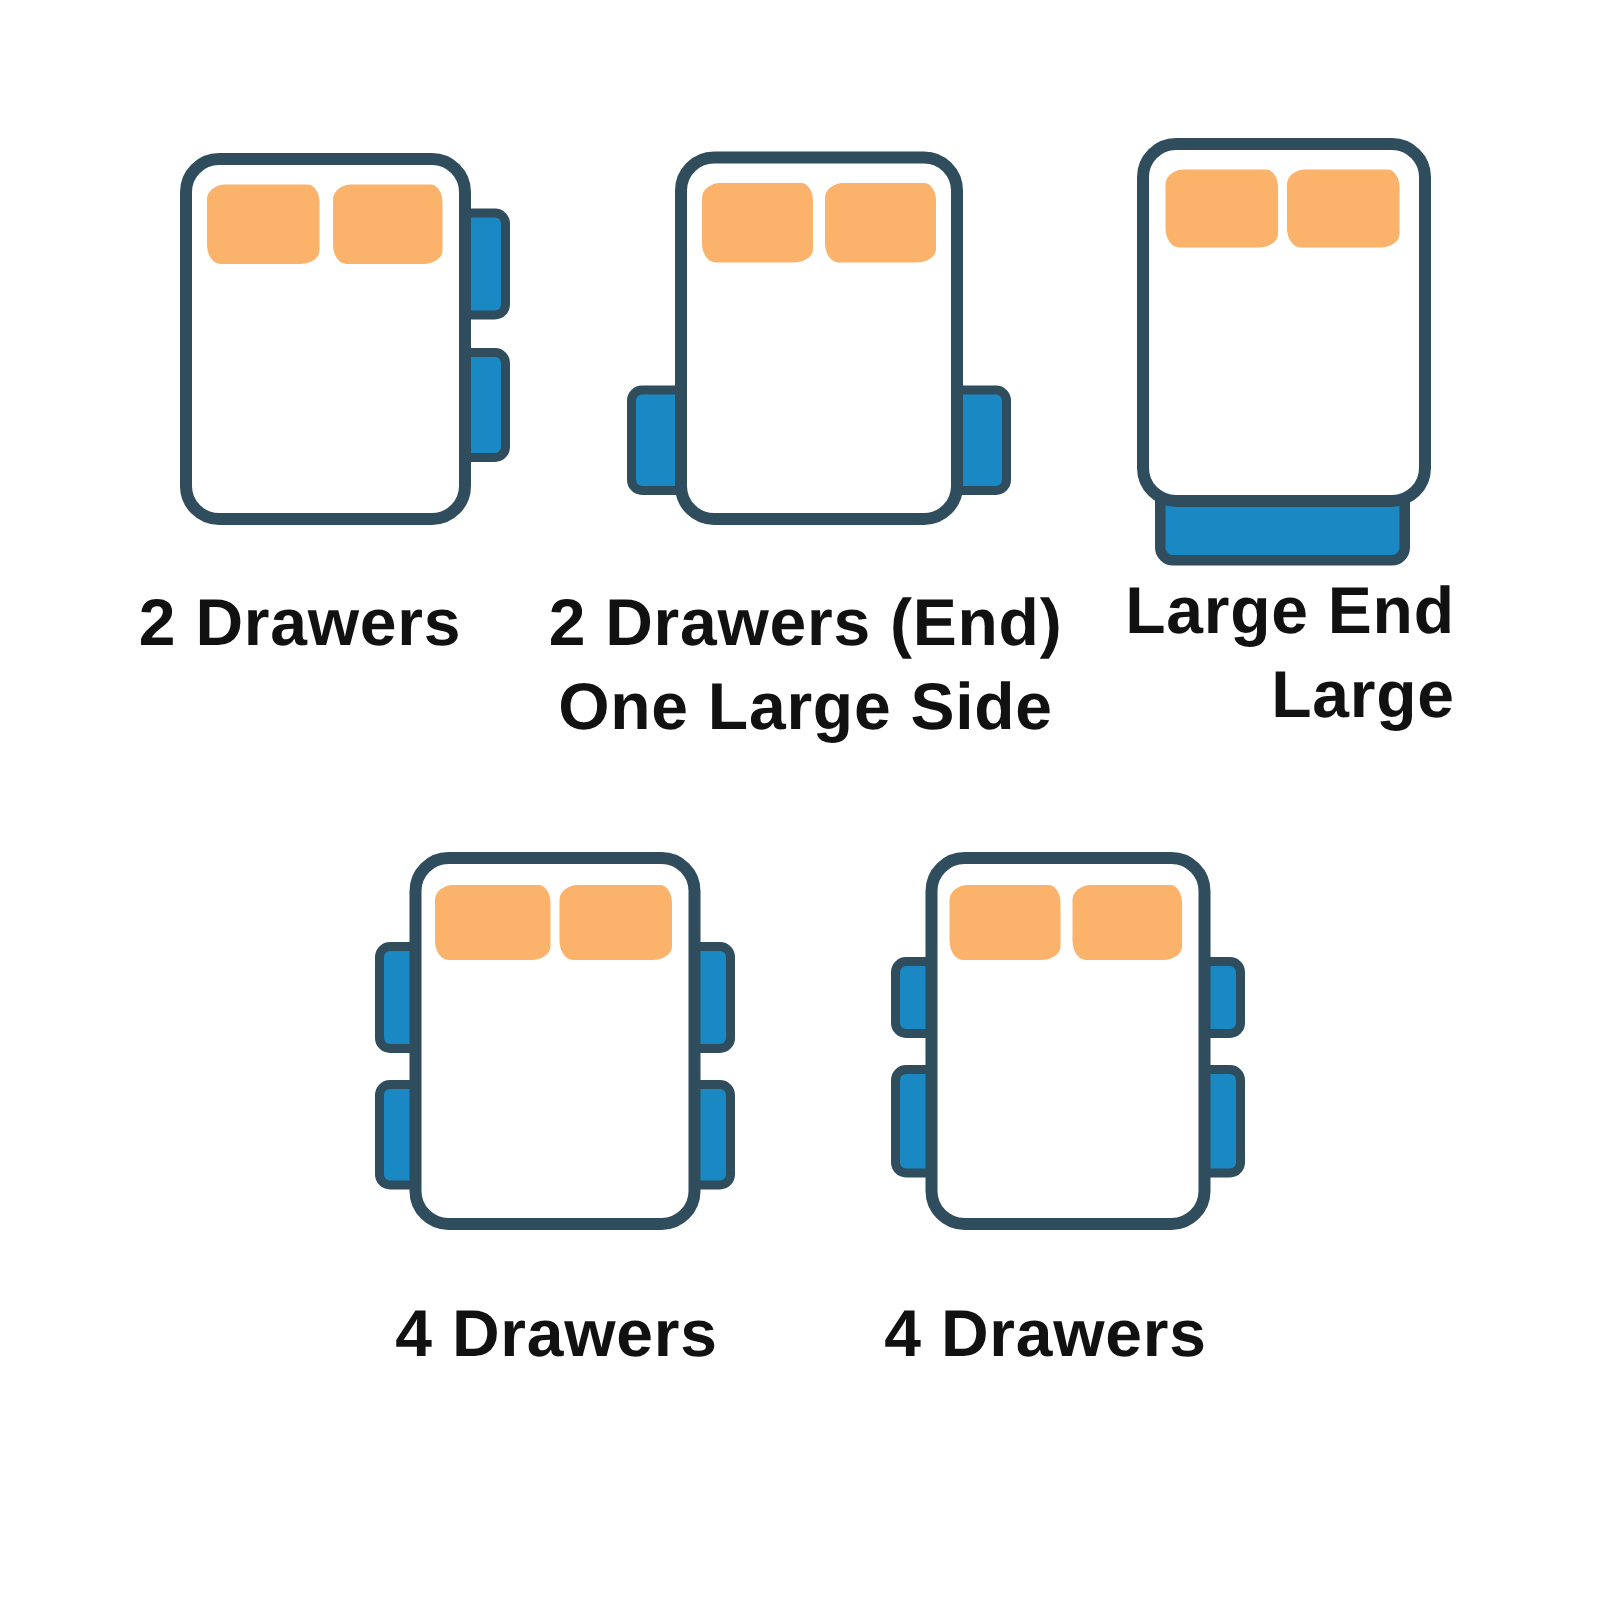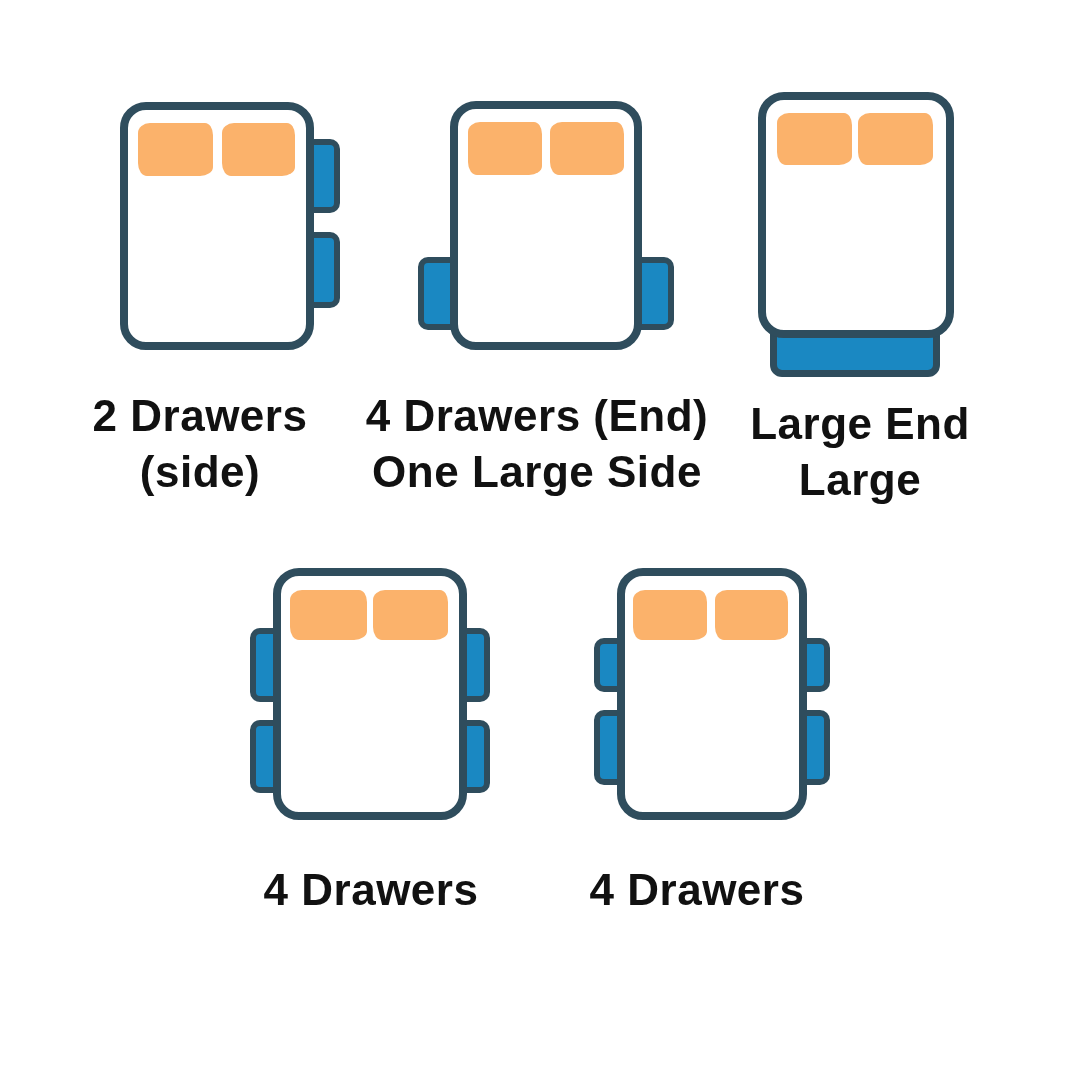--- a/index.html
+++ b/index.html
@@ -105,29 +105,28 @@
     <div class="drawer" style="left:173px; top:70px; width:40px; height:54px;"></div>
     <div class="drawer" style="left:173px; top:142px; width:40px; height:75px;"></div>
     <div class="bed">
       <div class="pillow" style="left:8px; top:14px; width:74px; height:50px;"></div>
       <div class="pillow" style="left:90px; top:14px; width:73px; height:50px;"></div>
     </div>
   </div>
 
   <div class="label" style="left:200px; top:388px;">
     <div>2 Drawers</div>
-    <div>(side)</div>
   </div>
 
   <div class="label" style="left:537px; top:388px;">
-    <div>4 Drawers (End)</div>
+    <div>2 Drawers (End)</div>
     <div>One Large Side</div>
   </div>
 
-  <div class="label" style="left:860px; top:396px;">
+  <div class="label" style="left:860px; top:380px;text-align:right;">
     <div>Large End</div>
     <div>Large</div>
   </div>
 
   <div class="label" style="left:371px; top:862px;">
     <div>4 Drawers</div>
   </div>
 
   <div class="label" style="left:697px; top:862px;">
     <div>4 Drawers</div>

